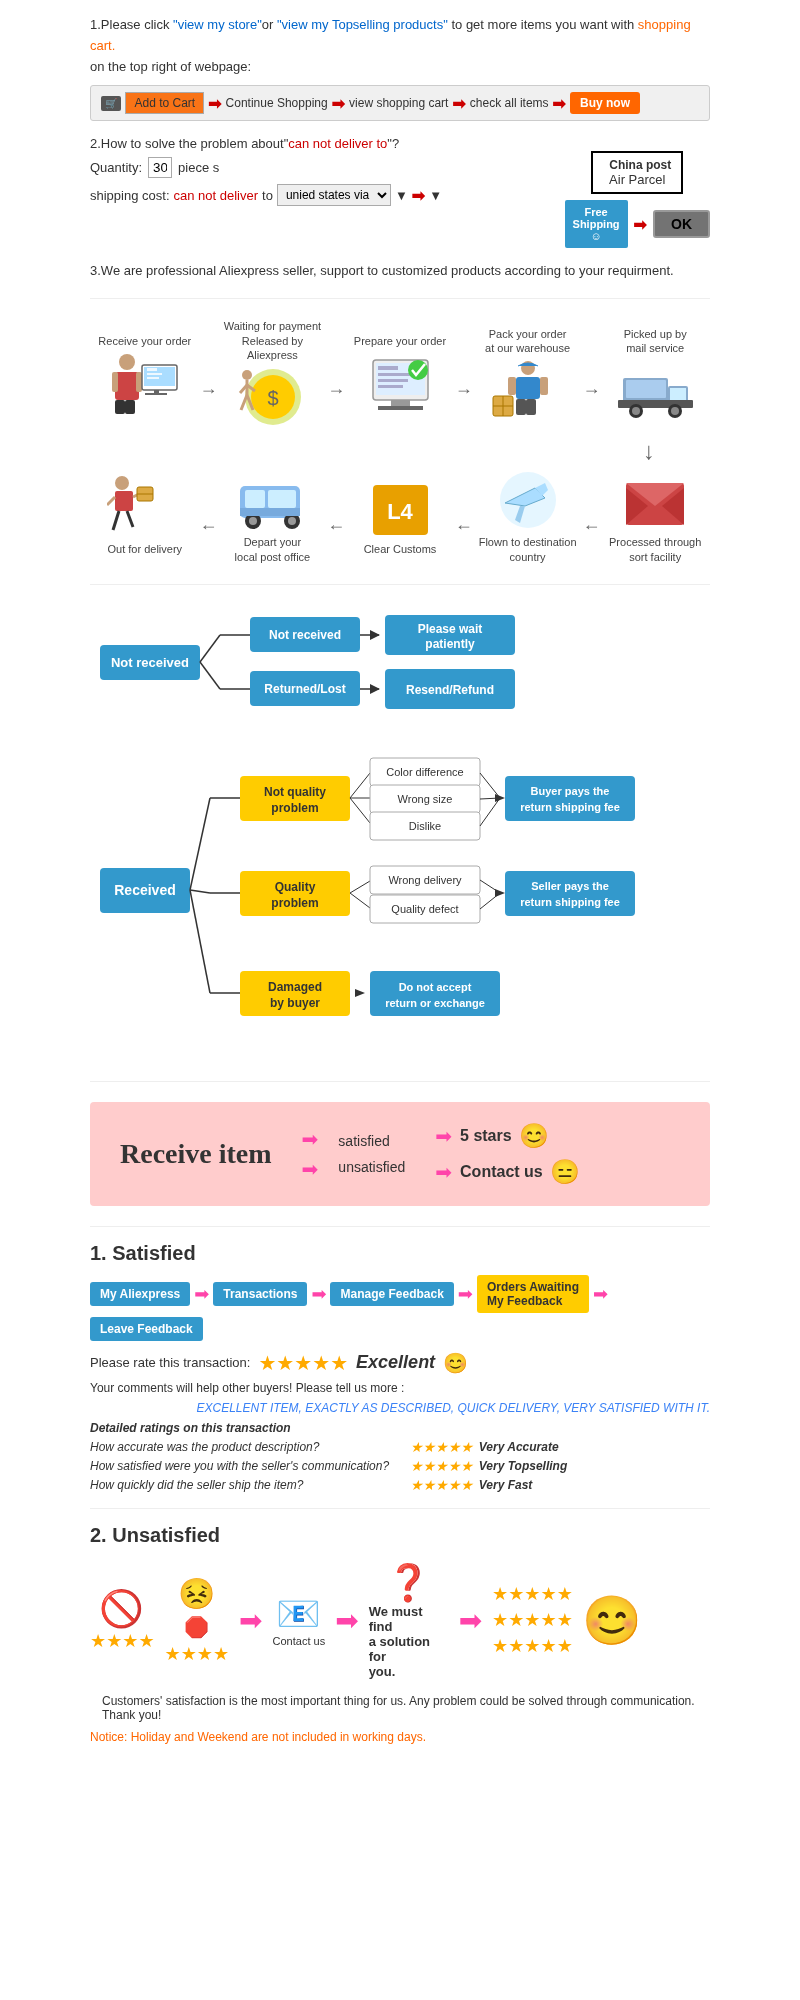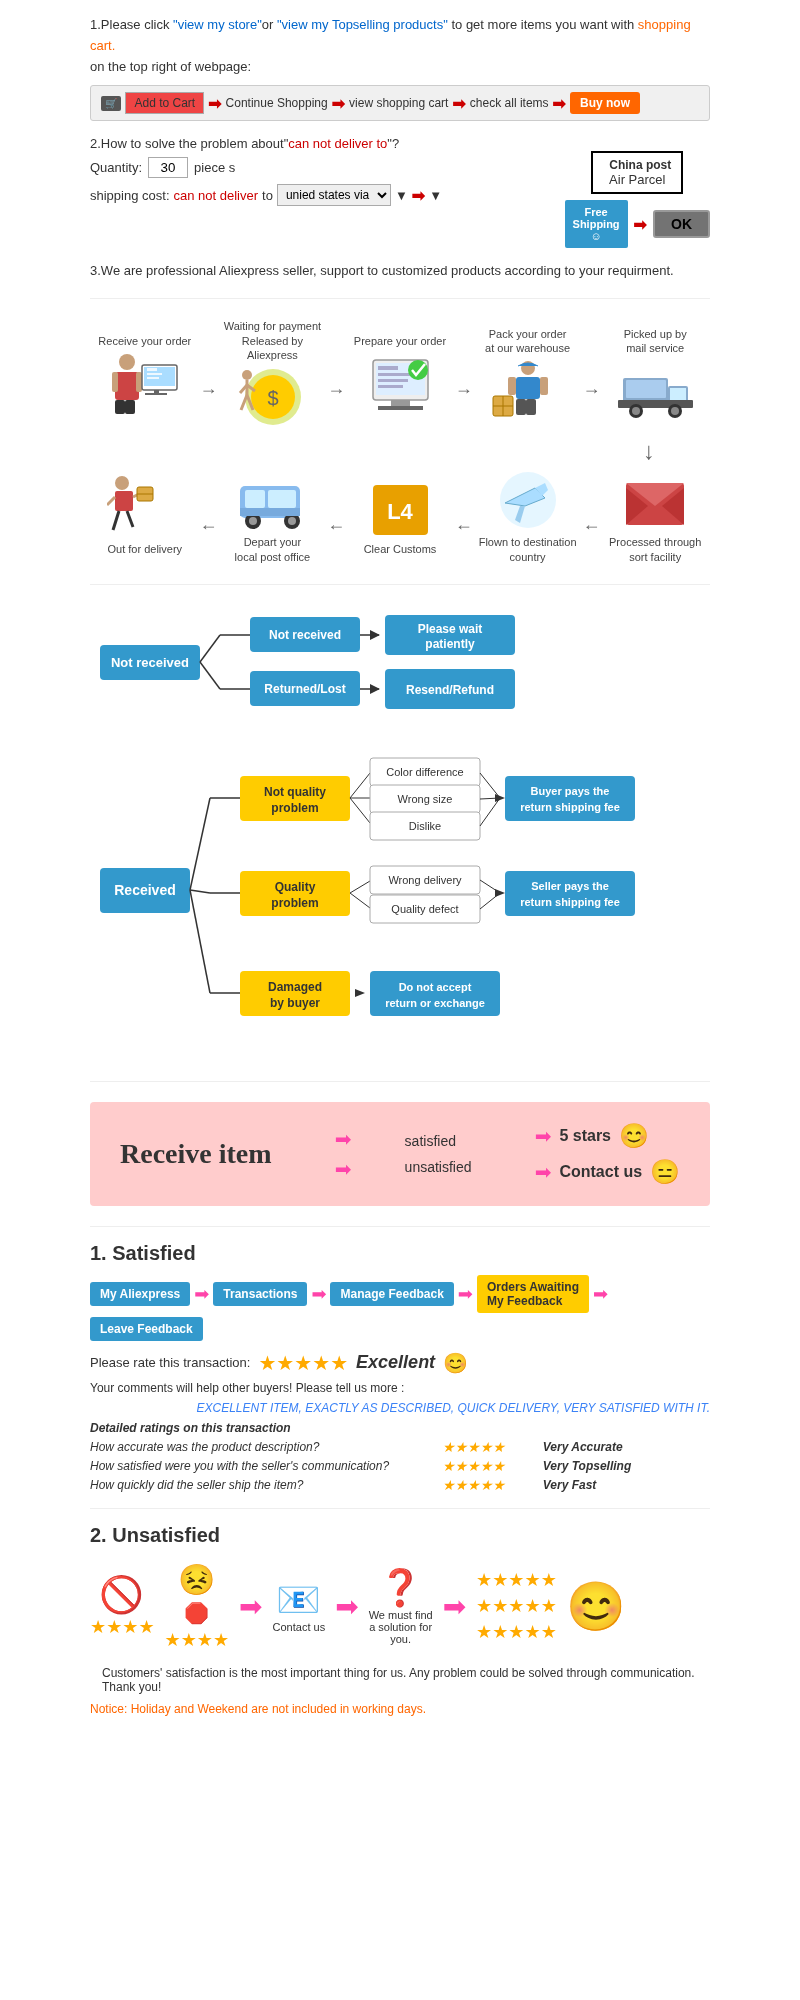--- a/index.html
+++ b/index.html
@@ -10,68 +10,68 @@
     
     .section1 { margin-bottom: 15px; }
     .section1 p { line-height: 1.6; }
     .link-blue { color: #0066cc; }
     .link-orange { color: #ff6600; }
     .text-red { color: #cc0000; }
     
     .cart-steps { display: flex; align-items: center; gap: 4px; margin: 8px 0; background: #f0f0f0; border: 1px solid #ccc; padding: 6px 10px; border-radius: 3px; }
     .cart-step { display: flex; align-items: center; gap: 4px; font-size: 12px; white-space: nowrap; }
     .cart-icon { background: #555; color: #fff; padding: 2px 4px; font-size: 10px; border-radius: 2px; }
-    .cart-step-add { border: 1px solid #aaa; padding: 3px 8px; background: #ef4444; font-size: 12px; }
+    .cart-step-add { border: 1px solid #aaa; padding: 3px 8px; background: #f97316; font-size: 12px; }
     .arrow-red { color: #cc0000; font-weight: bold; font-size: 16px; }
     .step-continue { font-size: 12px; }
     .step-view { font-size: 12px; }
     .step-check { font-size: 12px; }
     .btn-buy { background: #ff6600; color: #fff; padding: 4px 10px; border-radius: 3px; font-weight: bold; font-size: 12px; }
     
     
     .section2 { margin-bottom: 15px; }
     .section2-inner { display: flex; align-items: flex-start; gap: 20px; }
     .section2-left { flex: 1; }
     .qty-row { display: flex; align-items: center; gap: 6px; margin: 6px 0; }
-    .qty-input { border: 1px solid #aaa; padding: 2px 4px; width: 40px; text-align: center; }
+    .qty-input { border: 1px solid #aaa; padding: 2px 4px; width: 24px; text-align: center; }
     .ship-row { display: flex; align-items: center; gap: 4px; margin: 4px 0; flex-wrap: wrap; }
     .ship-select { border: 1px solid #aaa; padding: 2px 4px; font-size: 12px; }
     .section2-right { text-align: center; min-width: 130px; }
     .china-post-box { border: 2px solid #000; padding: 5px 10px; text-align: center; display: inline-block; margin-bottom: 6px; }
     .china-post-title { font-weight: bold; font-size: 12px; margin-left: 6px; }
     .free-shipping-box { display: flex; align-items: center; gap: 6px; }
     .free-ship-label { background: #3399cc; color: #fff; padding: 6px 8px; font-size: 11px; font-weight: bold; text-align: center; border-radius: 2px; }
     .ok-btn { border: 2px solid #999; padding: 4px 16px; font-size: 14px; font-weight: bold; background: #737373; border-radius: 3px; }
     
     
     .section3 { margin-bottom: 20px; }
     
     
     .process-flow { margin: 20px 0; }
     
     
-    .receive-section { background: #ffcccc; padding: 20px 30px; margin: 20px 0; display: flex; align-items: center; gap: 20px; border-radius: 4px; justify-content: space-between; }
+    .receive-section { background: #ffcccc; padding: 20px 30px; margin: 20px 0; display: flex; align-items: center; gap: 20px; border-radius: 4px; }
     .receive-title { font-size: 28px; font-weight: bold; font-family: 'Times New Roman', serif; }
     
     
     .satisfied-section { margin: 15px 0; }
     .section-title { font-size: 20px; font-weight: bold; margin-bottom: 10px; }
     
     .feedback-steps { display: flex; align-items: center; gap: 4px; margin-bottom: 10px; flex-wrap: wrap; }
     .fb-step { padding: 5px 10px; border-radius: 3px; font-size: 12px; font-weight: bold; }
     .fb-blue { background: #3399cc; color: #fff; }
     .fb-yellow { background: #ffcc00; color: #333; }
     
     .stars { color: #ffaa00; font-size: 20px; }
     .excellent { font-size: 18px; font-weight: bold; font-style: italic; }
     .comment-text { font-size: 12px; margin: 4px 0; }
     .excellent-comment { color: #3b82f6; font-style: italic; font-size: 12px; font-weight: normal; margin: 6px 0; text-align: right; }
     
     .ratings-table { margin: 1px 0; font-style: italic; }
-    .rating-row { display: flex; align-items: center; margin: 3px 0; gap: 32px; }
+    .rating-row { display: flex; align-items: center; margin: 3px 0; }
     .rating-label { width: 320px; font-size: 12px; }
     .rating-stars { color: #ffaa00; font-size: 14px; margin-right: 6px; }
     .rating-text { font-size: 12px; font-weight: bold; color: #333; }
     
     
     .unsatisfied-section { margin: 15px 0; }
     .unsat-flow { display: flex; align-items: center; gap: 10px; margin: 15px 0; flex-wrap: wrap; }
     .unsat-item { text-align: center; }
     
     .notice-text { font-size: 12px; margin: 8px 12px; }
@@ -542,21 +542,21 @@
 
       <div class="unsat-item">
         <div style="font-size:36px;">📧</div>
         <div style="font-size:11px; text-align:center;">Contact us</div>
       </div>
 
       <span style="font-size:28px; color:#ff44aa;">➡</span>
 
       <div class="unsat-item">
         <div style="font-size:36px;">❓</div>
-        <div style="font-size:11px; text-align:center; max-width:80px;">We must find<br>a solution for<br>you.</div>
+        <div style="font-size:13px; text-align:left; max-width:80px;font-weight:bold;">We must find<br>a solution for<br>you.</div>
       </div>
 
       <span style="font-size:28px; color:#ff44aa;">➡</span>
 
       <div class="unsat-stars-col">
         <div class="star-row">★★★★★</div>
         <div class="star-row">★★★★★</div>
         <div class="star-row">★★★★★</div>
       </div>
 

